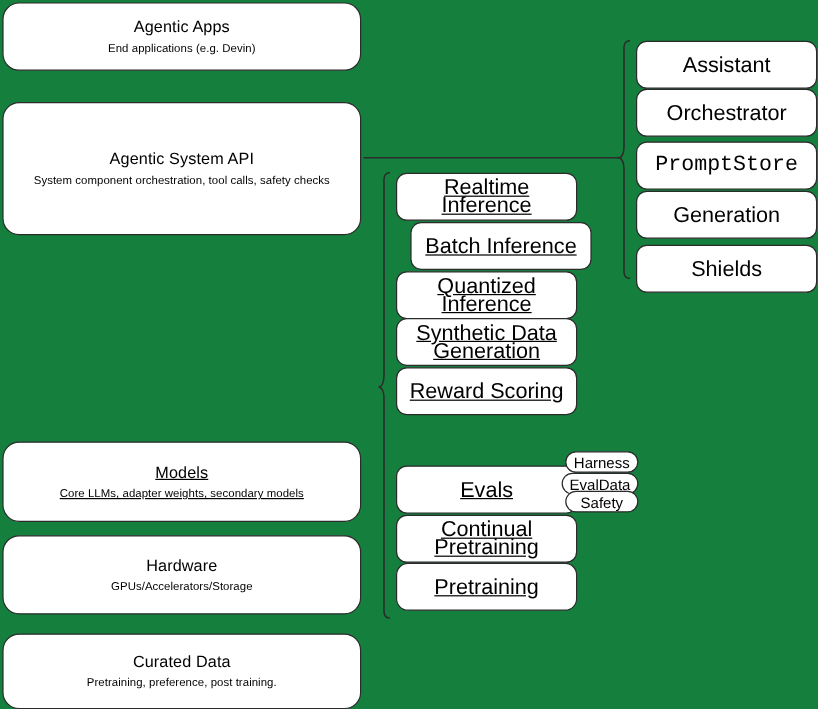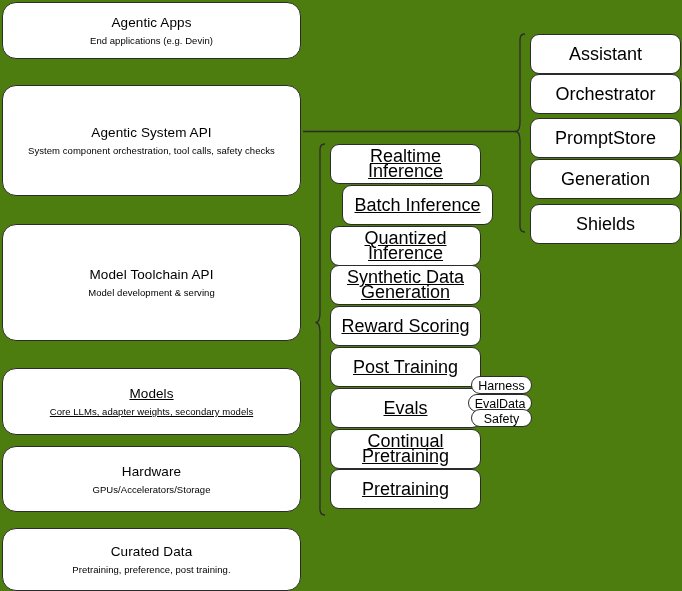--- a/index.html
+++ b/index.html
@@ -10,21 +10,21 @@
   }
   body {
     font-family: "Liberation Sans", sans-serif;
     color: #000000;
   }
   #canvas {
     position: relative;
     width: 682px;
     height: 591px;
     overflow: hidden;
-    background: #4d7c0f;
+    background: #15803d;
   }
 
   
   .rbox {
     position: absolute;
     box-sizing: border-box;
     border: 1.3px solid #2b2b2b;
     border-radius: 14px;
     background: #ffffff;
     display: flex;
@@ -122,24 +122,20 @@
   <div class="rbox layer-box" style="top:2px; height:57px;">
     <div class="layer-title">Agentic Apps</div>
     <div class="layer-sub">End applications (e.g. Devin)</div>
   </div>
 
   <div class="rbox layer-box" style="top:85px; height:111px;">
     <div class="layer-title">Agentic System API</div>
     <div class="layer-sub">System component orchestration, tool calls, safety checks</div>
   </div>
 
-  <div class="rbox layer-box" style="top:224px; height:117px;">
-    <div class="layer-title">Model Toolchain API</div>
-    <div class="layer-sub">Model development &amp; serving</div>
-  </div>
 
   <div class="rbox layer-box" style="top:368px; height:67px;text-decoration:underline;">
     <div class="layer-title">Models</div>
     <div class="layer-sub">Core LLMs, adapter weights, secondary models</div>
   </div>
 
   <div class="rbox layer-box" style="top:446px; height:66px;">
     <div class="layer-title">Hardware</div>
     <div class="layer-sub">GPUs/Accelerators/Storage</div>
   </div>
@@ -157,50 +153,47 @@
   </div>
   <div class="rbox item-box mid-box" style="top:226px;">
     <span>Quantized Inference</span>
   </div>
   <div class="rbox item-box mid-box" style="top:265px;">
     <span>Synthetic Data Generation</span>
   </div>
   <div class="rbox item-box mid-box" style="top:306px;">
     <span>Reward Scoring</span>
   </div>
-  <div class="rbox item-box mid-box" style="top:347px;">
-    <span>Post Training</span>
-  </div>
   <div class="rbox item-box mid-box" style="top:388px;">
     <span>Evals</span>
   </div>
   <div class="rbox item-box mid-box" style="top:429px;">
     <span>Continual Pretraining</span>
   </div>
-  <div class="rbox item-box mid-box" style="top:469px;">
+  <div class="rbox item-box mid-box" style="top:469px;border-radius:10px;">
     <span>Pretraining</span>
   </div>
 
   <div class="pill" style="left:471px; top:376px; width:61px;">
     <span>Harness</span>
   </div>
   <div class="pill" style="left:468px; top:394px; width:64px;">
     <span>EvalData</span>
   </div>
   <div class="pill" style="left:471px; top:409px; width:61px;">
     <span>Safety</span>
   </div>
 
   <div class="rbox item-box right-box" style="top:34px;">
     <span>Assistant</span>
   </div>
   <div class="rbox item-box right-box" style="top:74px;">
     <span>Orchestrator</span>
   </div>
-  <div class="rbox item-box right-box" style="top:118px;">
+  <div class="rbox item-box right-box" style="top:118px;font-family:Liberation Mono, monospace;">
     <span>PromptStore</span>
   </div>
   <div class="rbox item-box right-box" style="top:159px;">
     <span>Generation</span>
   </div>
   <div class="rbox item-box right-box" style="top:204px;">
     <span>Shields</span>
   </div>
 
 </div>

